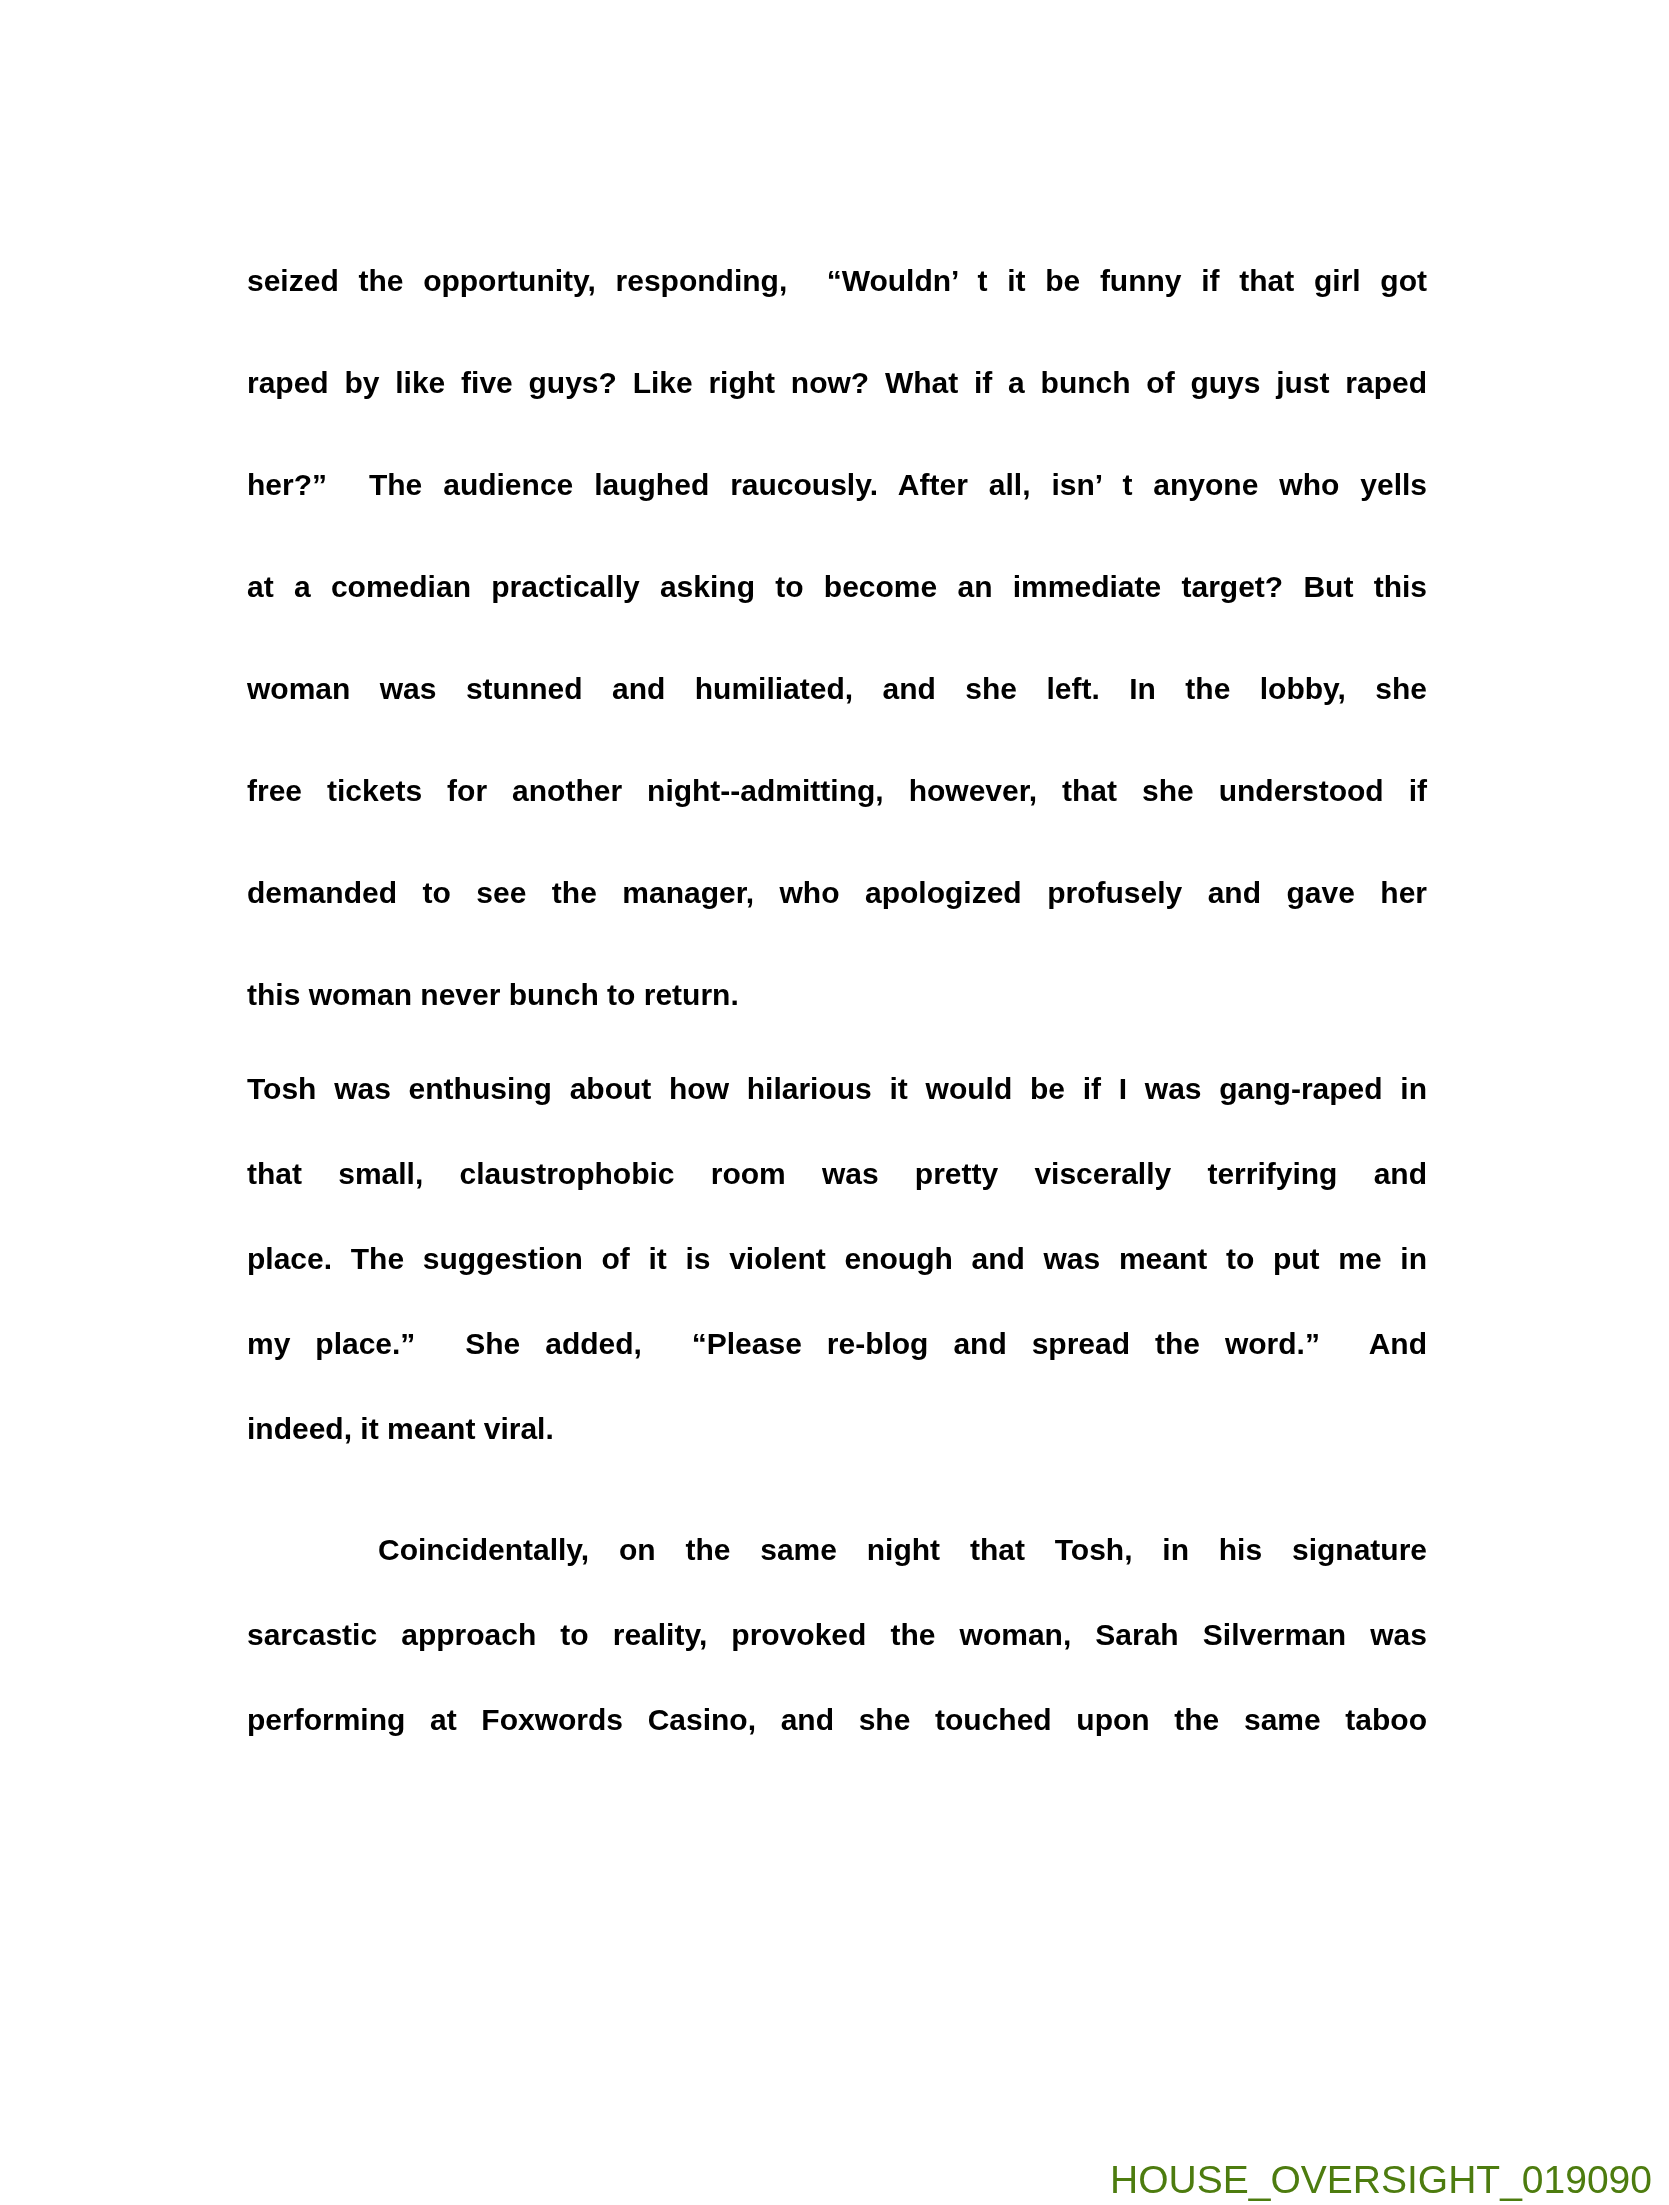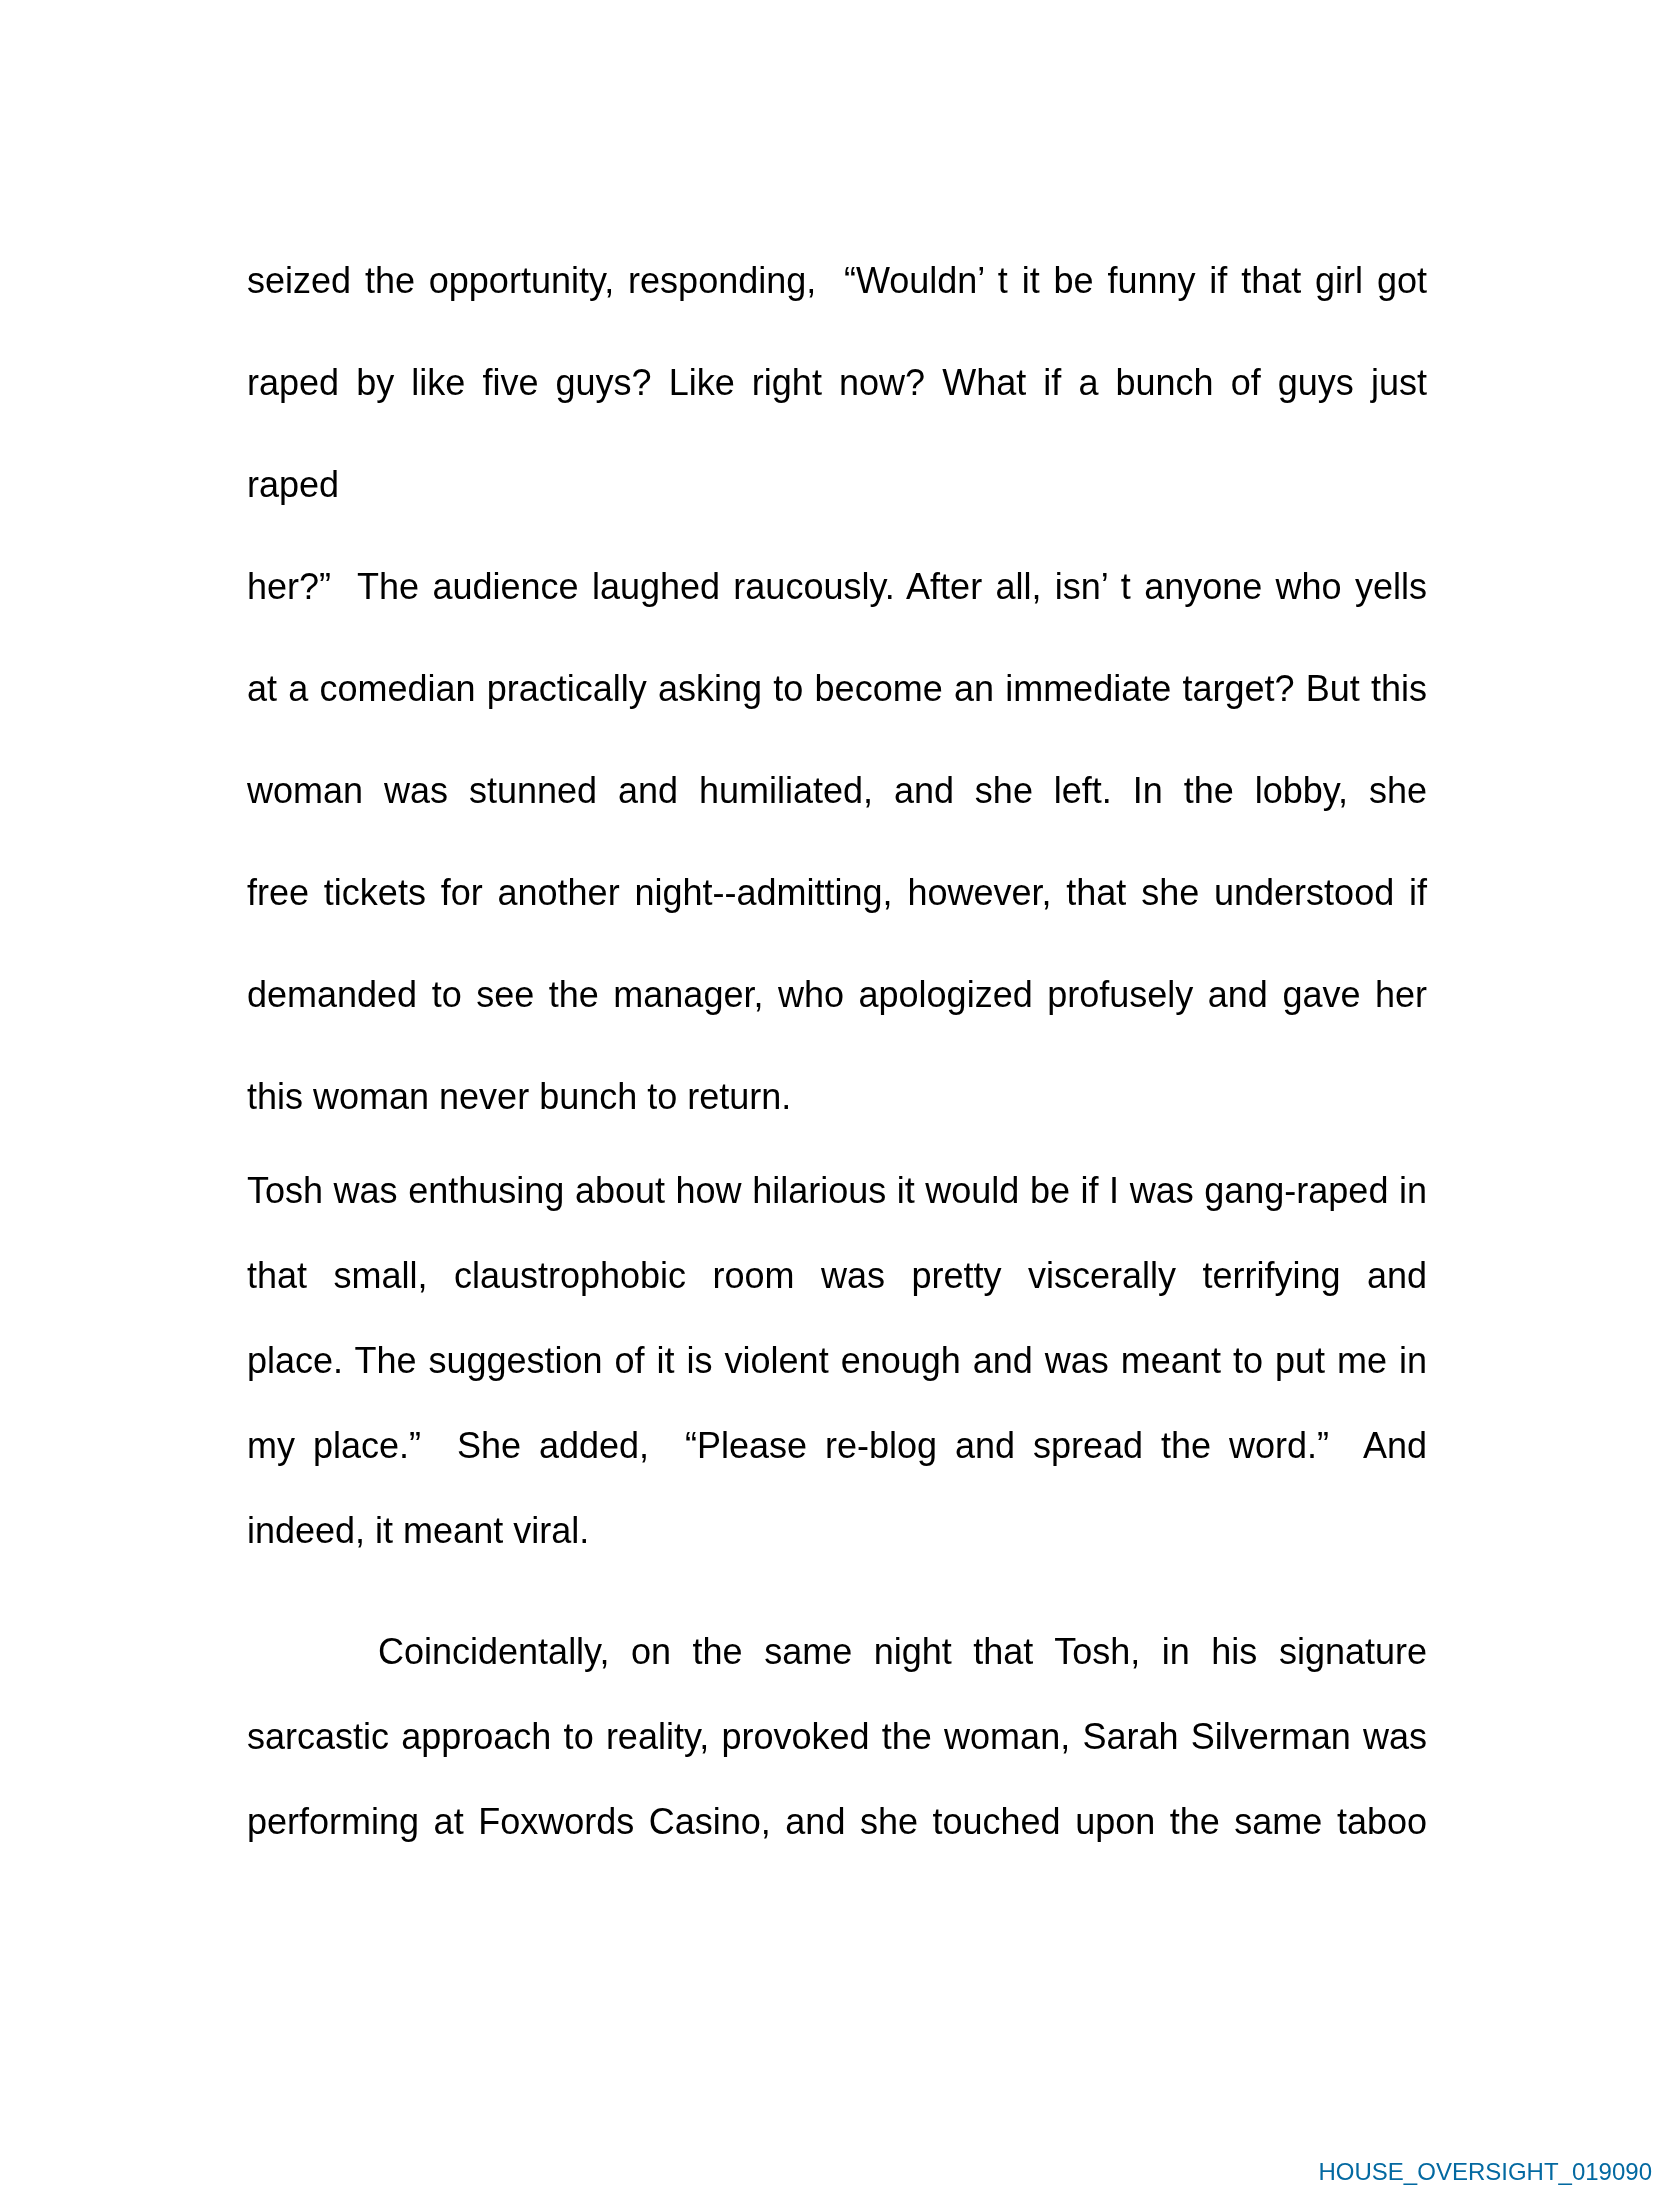--- a/index.html
+++ b/index.html
@@ -17,36 +17,37 @@
     overflow: hidden;
   }
   .doc-body {
     position: absolute;
     left: 247px;
     top: 230px;
     width: 1180px;
   }
   .paragraph { margin: 0; padding: 0; }
   .line {
-    font-size: 36px;
+    font-size: 30px;
     text-align: justify;
     text-align-last: justify;
     white-space: normal;
+    font-weight: bold;
   }
   .paragraph.double .line   { line-height: 102px; }
   .paragraph.single15 .line { line-height: 85px; }
   .line.no-just { text-align-last: left; }
   .line.indent  { padding-left: 131px; }
   .bates {
     position: absolute;
     right: 17px;
     top: 2160px;
-    font-size: 24px;
+    font-size: 39px;
     line-height: 1;
-    color: #0369a1;
+    color: #4d7c0f;
     font-family: "Liberation Sans", "DejaVu Sans", sans-serif;
   }
 </style>
 </head>
 <body>
 
 <div class="page">
   <main class="doc-body">
       <div class="paragraph double">
         <div class="line">seized the opportunity, responding, &nbsp;“Wouldn’ t it be funny if that girl got</div>

